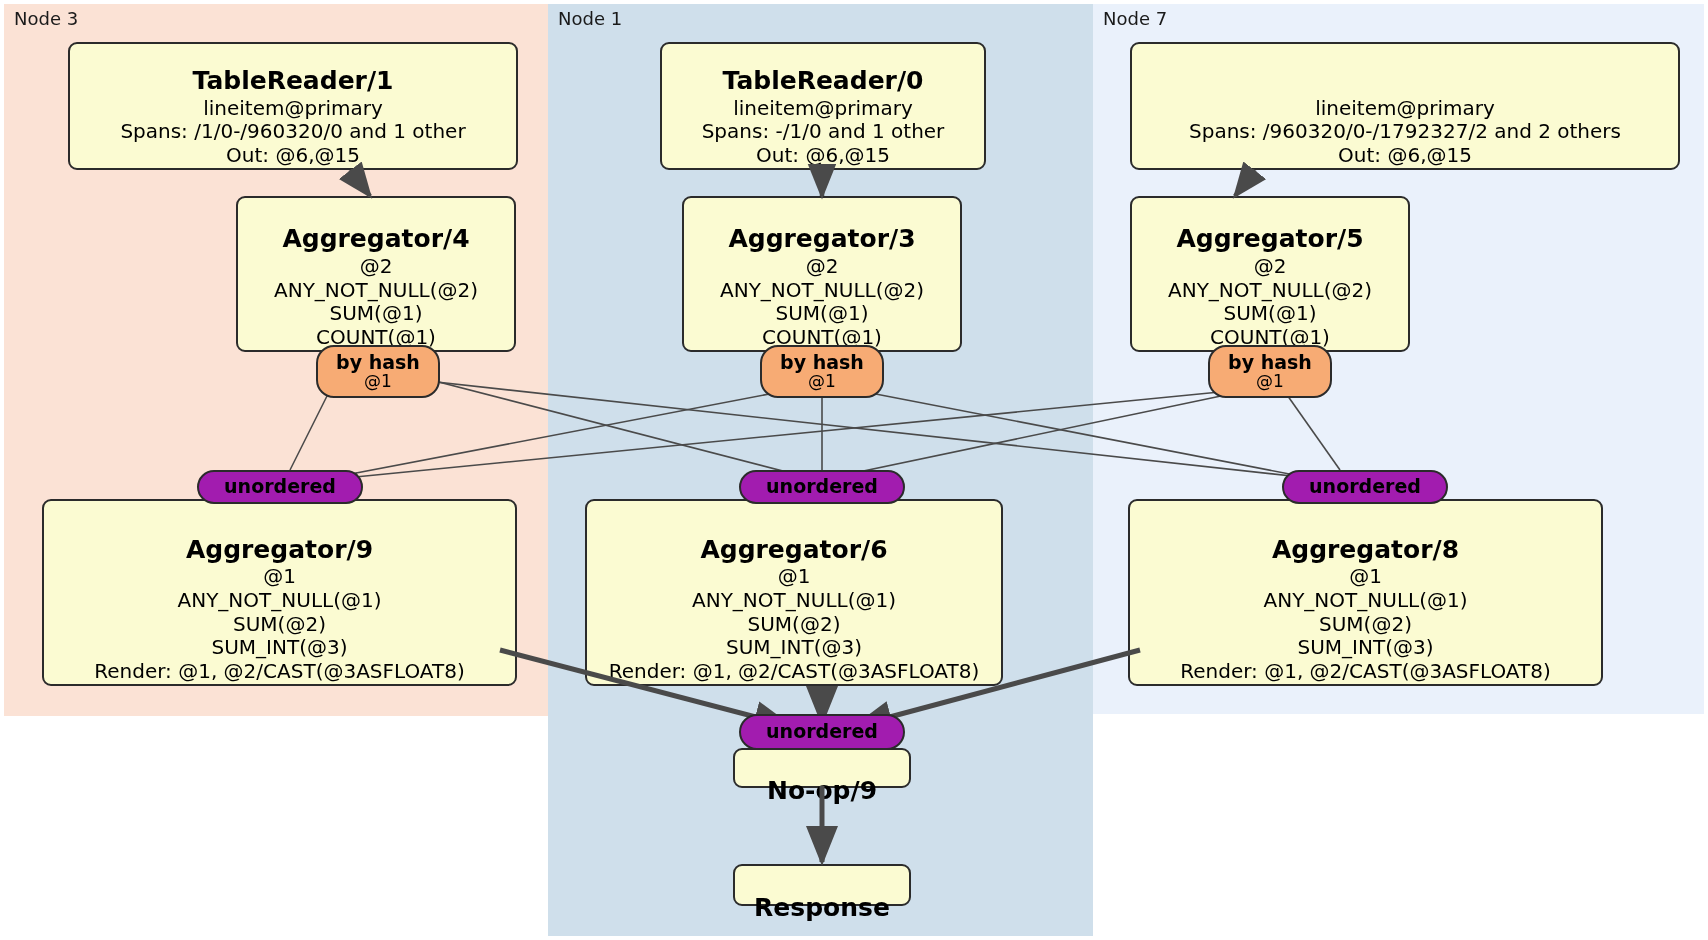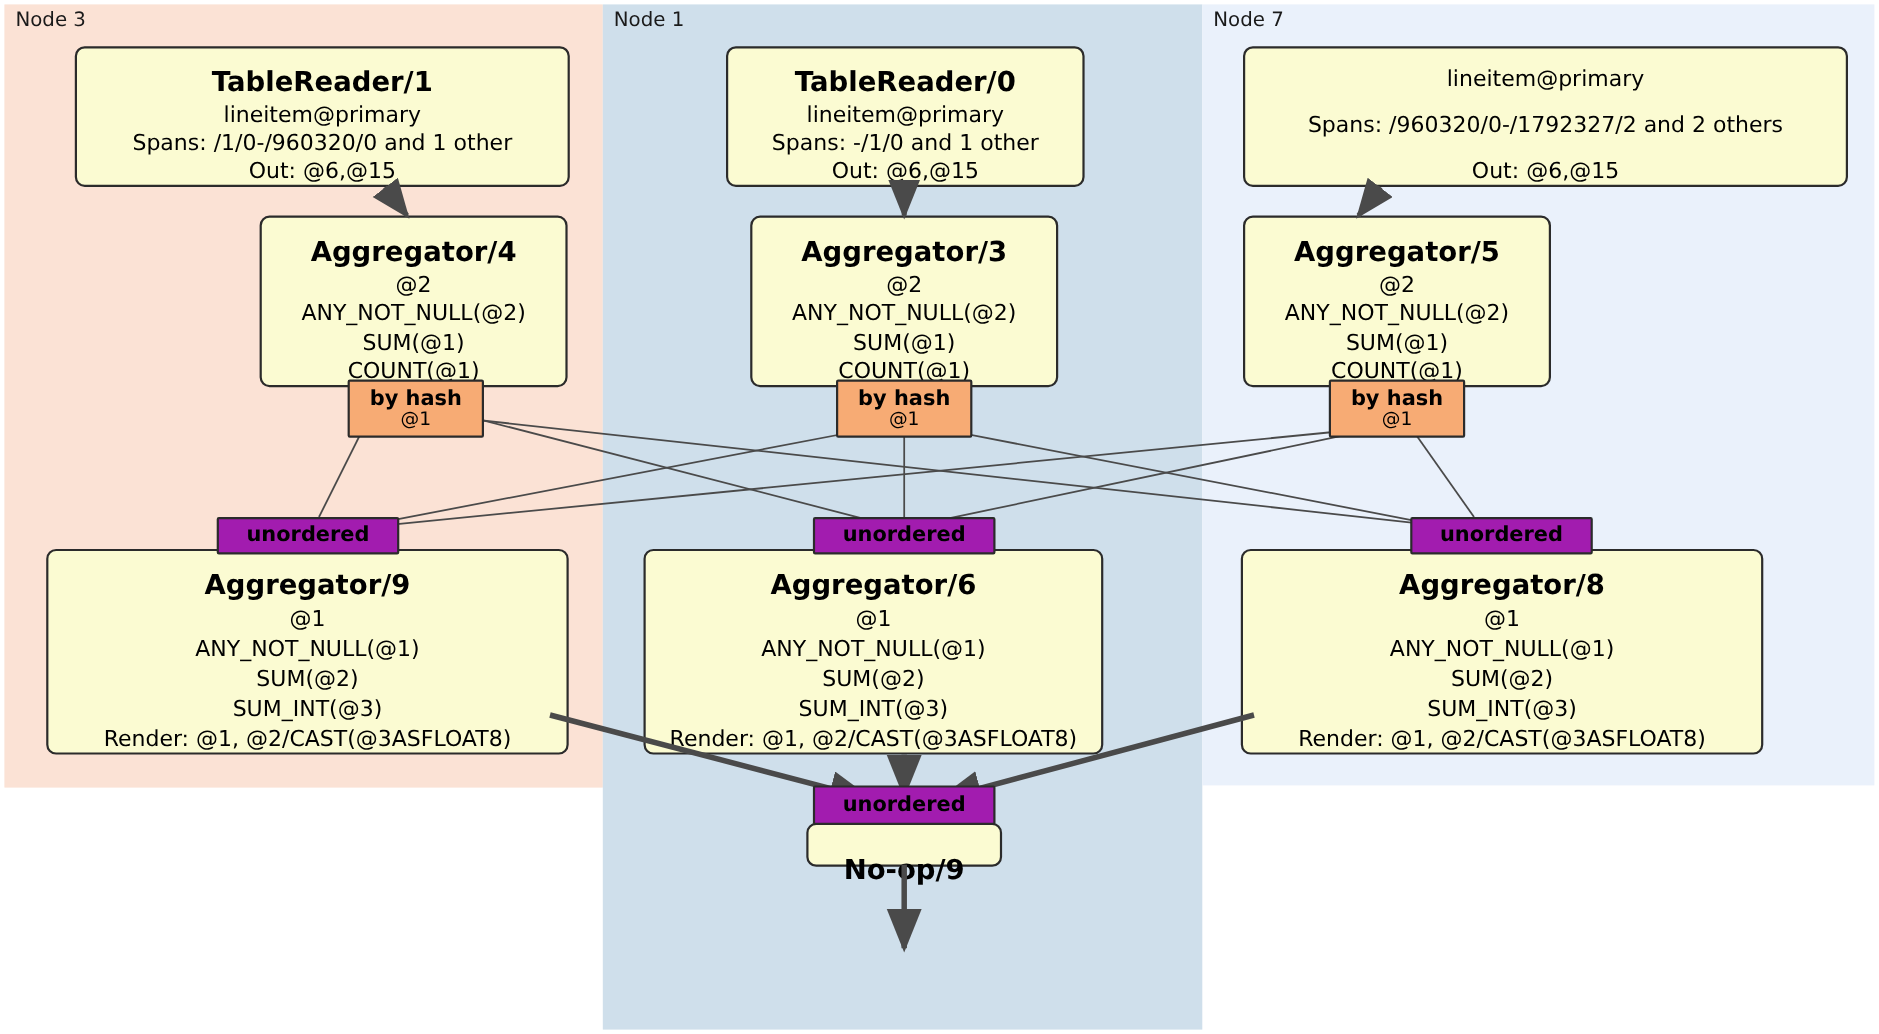--- a/index.html
+++ b/index.html
@@ -14,32 +14,32 @@
   .panel-label{
     position:absolute;left:10px;top:5px;
     font-size:18px;color:#1a1a1a;line-height:1.1;white-space:nowrap;
   }
 
   
   .proc{
     position:absolute;box-sizing:border-box;
     background:#fbfbd2;border:2px solid #2b2b2b;border-radius:9px;
     text-align:center;color:#000;
-    display:flex;flex-direction:column;justify-content:space-between;
+    display:flex;flex-direction:column;justify-content:flex-end;
     padding-top:16px;
   }
   .proc .ttl{font-weight:bold;font-size:25px;line-height:1.22;}
   .proc .ln{font-size:20px;line-height:1.19;}
   .proc.compact{justify-content:center;padding-top:0;}
   .proc.compact .ttl{font-size:25px;margin-top:47px;}
 
   
   .badge{
     position:absolute;box-sizing:border-box;
-    border:2px solid #2b2b2b;border-radius:2px;
+    border:2px solid #2b2b2b;border-radius:18px;
     text-align:center;color:#000;z-index:6;
     display:flex;flex-direction:column;justify-content:center;align-items:center;
   }
   .badge .b1{font-weight:bold;font-size:19px;line-height:1.05;}
   .badge .b2{font-size:17px;line-height:1.05;}
   .badge.hash{background:#f7ab74;}
   .badge.unord{background:#a21caf;}
 
   svg.edges{position:absolute;left:0;top:0;width:1708px;height:940px;
             pointer-events:none;z-index:3;}
@@ -162,20 +162,23 @@
     <div class="ln">ANY_NOT_NULL(@1)</div>
     <div class="ln">SUM(@2)</div>
     <div class="ln">SUM_INT(@3)</div>
     <div class="ln">Render: @1, @2/CAST(@3ASFLOAT8)</div>
   </div>
 
   <div class="proc compact" style="left:733px;top:748px;width:178px;height:40px;">
     <div class="ttl">No-op/9</div>
   </div>
 
+  <div class="proc compact" style="left:733px;top:864px;width:178px;height:42px;">
+    <div class="ttl">Response</div>
+  </div>
 
   <div class="badge hash" style="left:316px;top:345px;width:124px;height:53px;">
     <div class="b1">by hash</div>
     <div class="b2">@1</div>
   </div>
 
   <div class="badge hash" style="left:760px;top:345px;width:124px;height:53px;">
     <div class="b1">by hash</div>
     <div class="b2">@1</div>
   </div>

